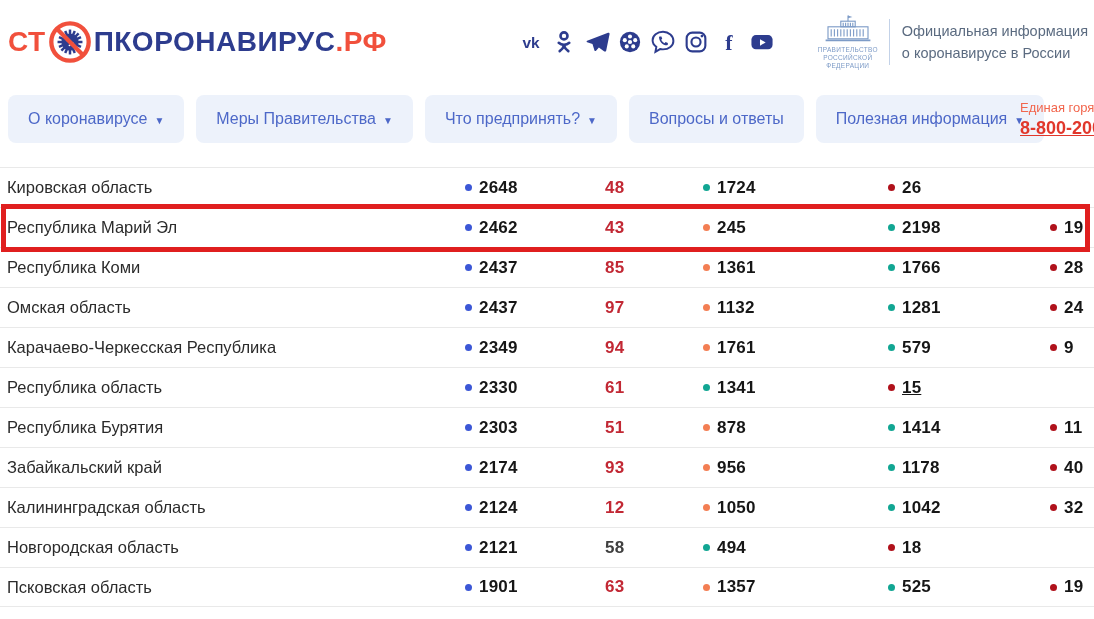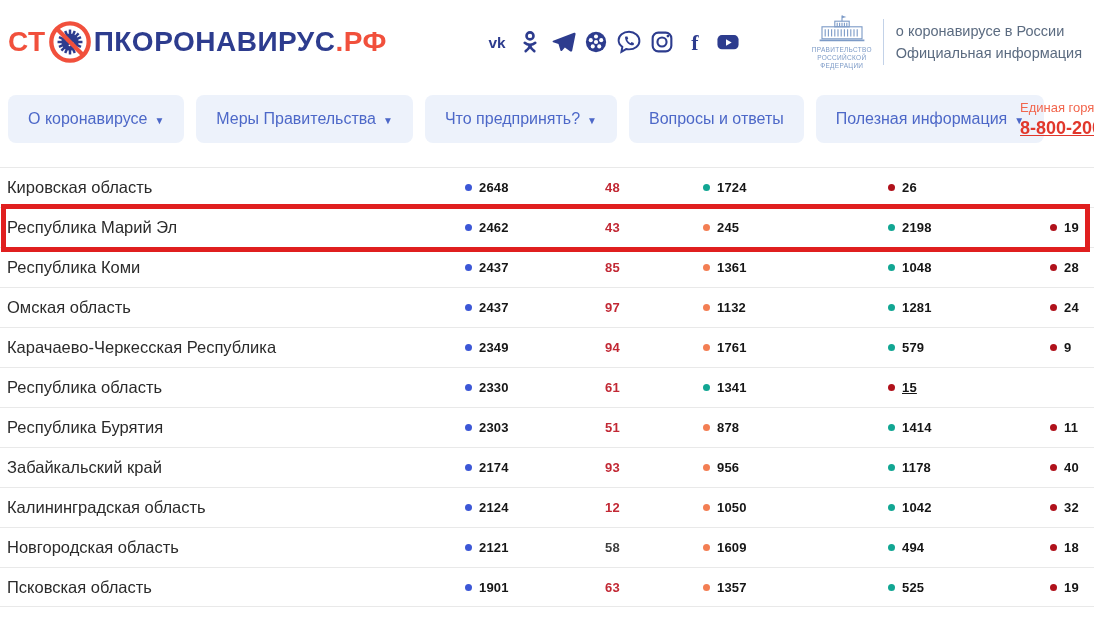--- a/index.html
+++ b/index.html
@@ -1,20 +1,20 @@
 <!DOCTYPE html>
 <html><head>
 <meta charset="utf-8">
 <style>
   * { margin:0; padding:0; box-sizing:border-box; }
   html,body { width:1094px; height:619px; overflow:hidden; background:#fff;
     font-family:"Liberation Sans", sans-serif; position:relative; }
 
   
-  .header { display:flex; align-items:center; height:78px; padding:6px 12px 0 8px;gap:28px; }
+  .header { display:flex; align-items:center; height:78px; padding:6px 6px 0 8px; }
   .logo { display:flex; align-items:center; cursor:pointer; white-space:nowrap; }
   .logo-txt { font-size:28px; font-weight:800; letter-spacing:.5px; }
   .logo-orange { color:#f1503c; }
   .logo-navy { color:#2d3c8e; }
   .logo-virus { width:46px; height:46px; margin:0 1px; }
 
   .socials { display:flex; align-items:center; gap:7px; margin-left:auto; }
   .soc { width:26px; height:26px; display:inline-block; cursor:pointer; }
   .soc svg { width:26px; height:26px; display:block; }
 
@@ -36,21 +36,21 @@
   .hotline-phone { font-size:18px; font-weight:700; color:#e1372b; text-decoration:underline;
     white-space:nowrap; margin-top:3px; display:inline-block; }
 
   
   .rtable { margin-top:24px; }
   .trow { display:grid; grid-template-columns:458px 135px 103px 185px 162px 1fr;
     align-items:center; height:40px; padding-left:7px;
     border-top:1px solid #e9e9e9; position:relative; cursor:pointer; }
   .trow:last-child { border-bottom:1px solid #e9e9e9; }
   .region { font-size:16.5px; color:#2b2b2b; }
-  .stat { display:flex; align-items:center; font-size:13px; }
+  .stat { display:flex; align-items:center; font-size:17px; }
   .bullet { width:7px; height:7px; border-radius:50%; margin-right:7px; flex:none; }
   .num { font-weight:700; color:#161616; letter-spacing:.2px; }
   .stat.s1 { padding-left:5px; }
   .hlbox { position:absolute; left:1px; right:4px; top:-4px; bottom:-5px;
     border:5px solid #e01f1f; pointer-events:none; z-index:5; }
 </style>
 </head>
 <body>
 
 <div class="header">
@@ -162,22 +162,22 @@
         <line x1="2" y1="33" x2="58" y2="33" stroke-width="2"></line>
       </svg>
       <div class="gov-org">
         <div>ПРАВИТЕЛЬСТВО</div>
         <div>РОССИЙСКОЙ</div>
         <div>ФЕДЕРАЦИИ</div>
       </div>
     </div>
     <div class="gov-div"></div>
     <div class="gov-caption">
+      <div>Официальная информация</div>
       <div>о коронавирусе в России</div>
-      <div>Официальная информация</div>
     </div>
   </div>
 </div>
 
 <div class="nav">
   <button class="nav-btn">
     <span>О коронавирусе</span>
     <span class="nav-caret">▼</span>
   </button>
   <button class="nav-btn">
@@ -252,21 +252,21 @@
       </div>
       <div class="stat s1">
         <span class="num" style="color: rgb(194, 40, 52);">85</span>
       </div>
       <div class="stat s2">
         <span class="bullet" style="background: rgb(243, 126, 83);"></span>
         <span class="num" style="color: rgb(22, 22, 22);">1361</span>
       </div>
       <div class="stat s3">
         <span class="bullet" style="background: rgb(18, 166, 147);"></span>
-        <span class="num" style="color: rgb(22, 22, 22);">1048</span>
+        <span class="num" style="color: rgb(22, 22, 22);">1766</span>
       </div>
       <div class="stat s4">
         <span class="bullet" style="background: rgb(176, 17, 27);"></span>
         <span class="num" style="color: rgb(22, 22, 22);">28</span>
       </div>
     </div>
     <div class="trow">
       <div class="region">Омская область</div>
       <div class="stat s0">
         <span class="bullet" style="background: rgb(60, 87, 214);"></span>
@@ -396,24 +396,20 @@
     </div>
     <div class="trow">
       <div class="region">Новгородская область</div>
       <div class="stat s0">
         <span class="bullet" style="background: rgb(60, 87, 214);"></span>
         <span class="num" style="color: rgb(22, 22, 22);">2121</span>
       </div>
       <div class="stat s1">
         <span class="num" style="color: #404040;">58</span>
       </div>
-      <div class="stat s2">
-        <span class="bullet" style="background: rgb(243, 126, 83);"></span>
-        <span class="num" style="color: rgb(22, 22, 22);">1609</span>
-      </div>
       <div class="stat s3">
         <span class="bullet" style="background: rgb(18, 166, 147);"></span>
         <span class="num" style="color: rgb(22, 22, 22);">494</span>
       </div>
       <div class="stat s4">
         <span class="bullet" style="background: rgb(176, 17, 27);"></span>
         <span class="num" style="color: rgb(22, 22, 22);">18</span>
       </div>
     </div>
     <div class="trow">

